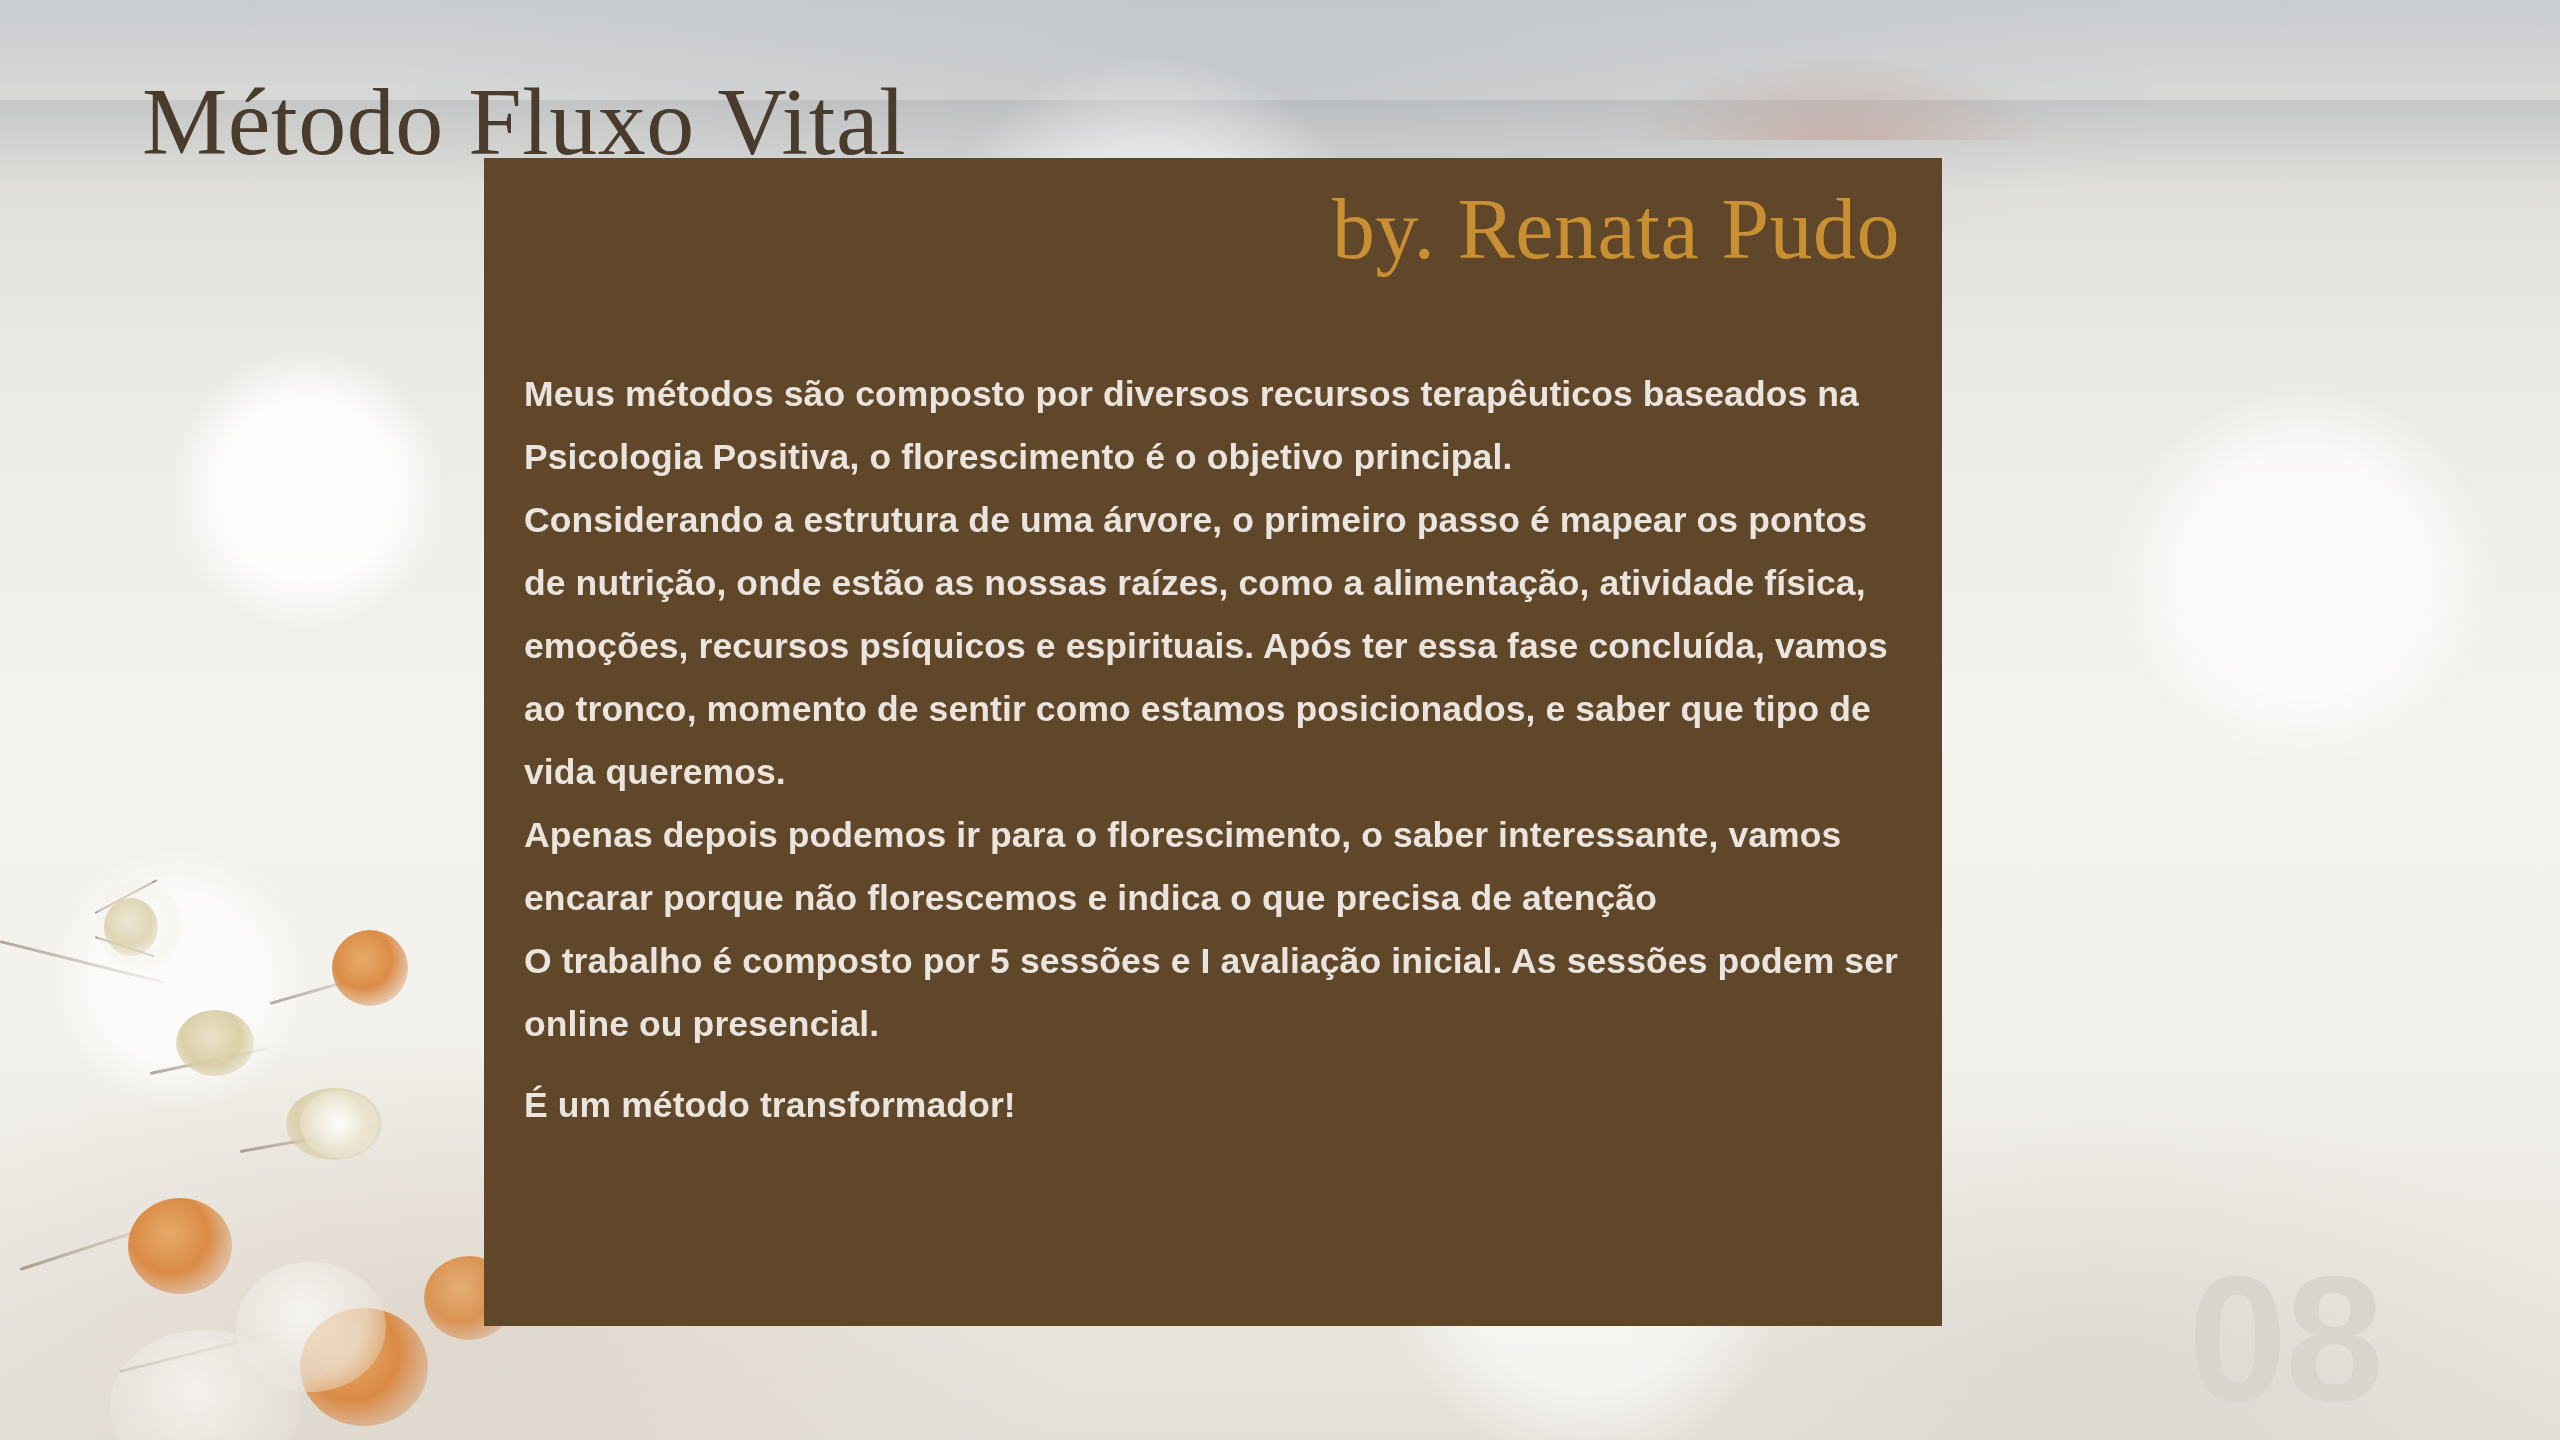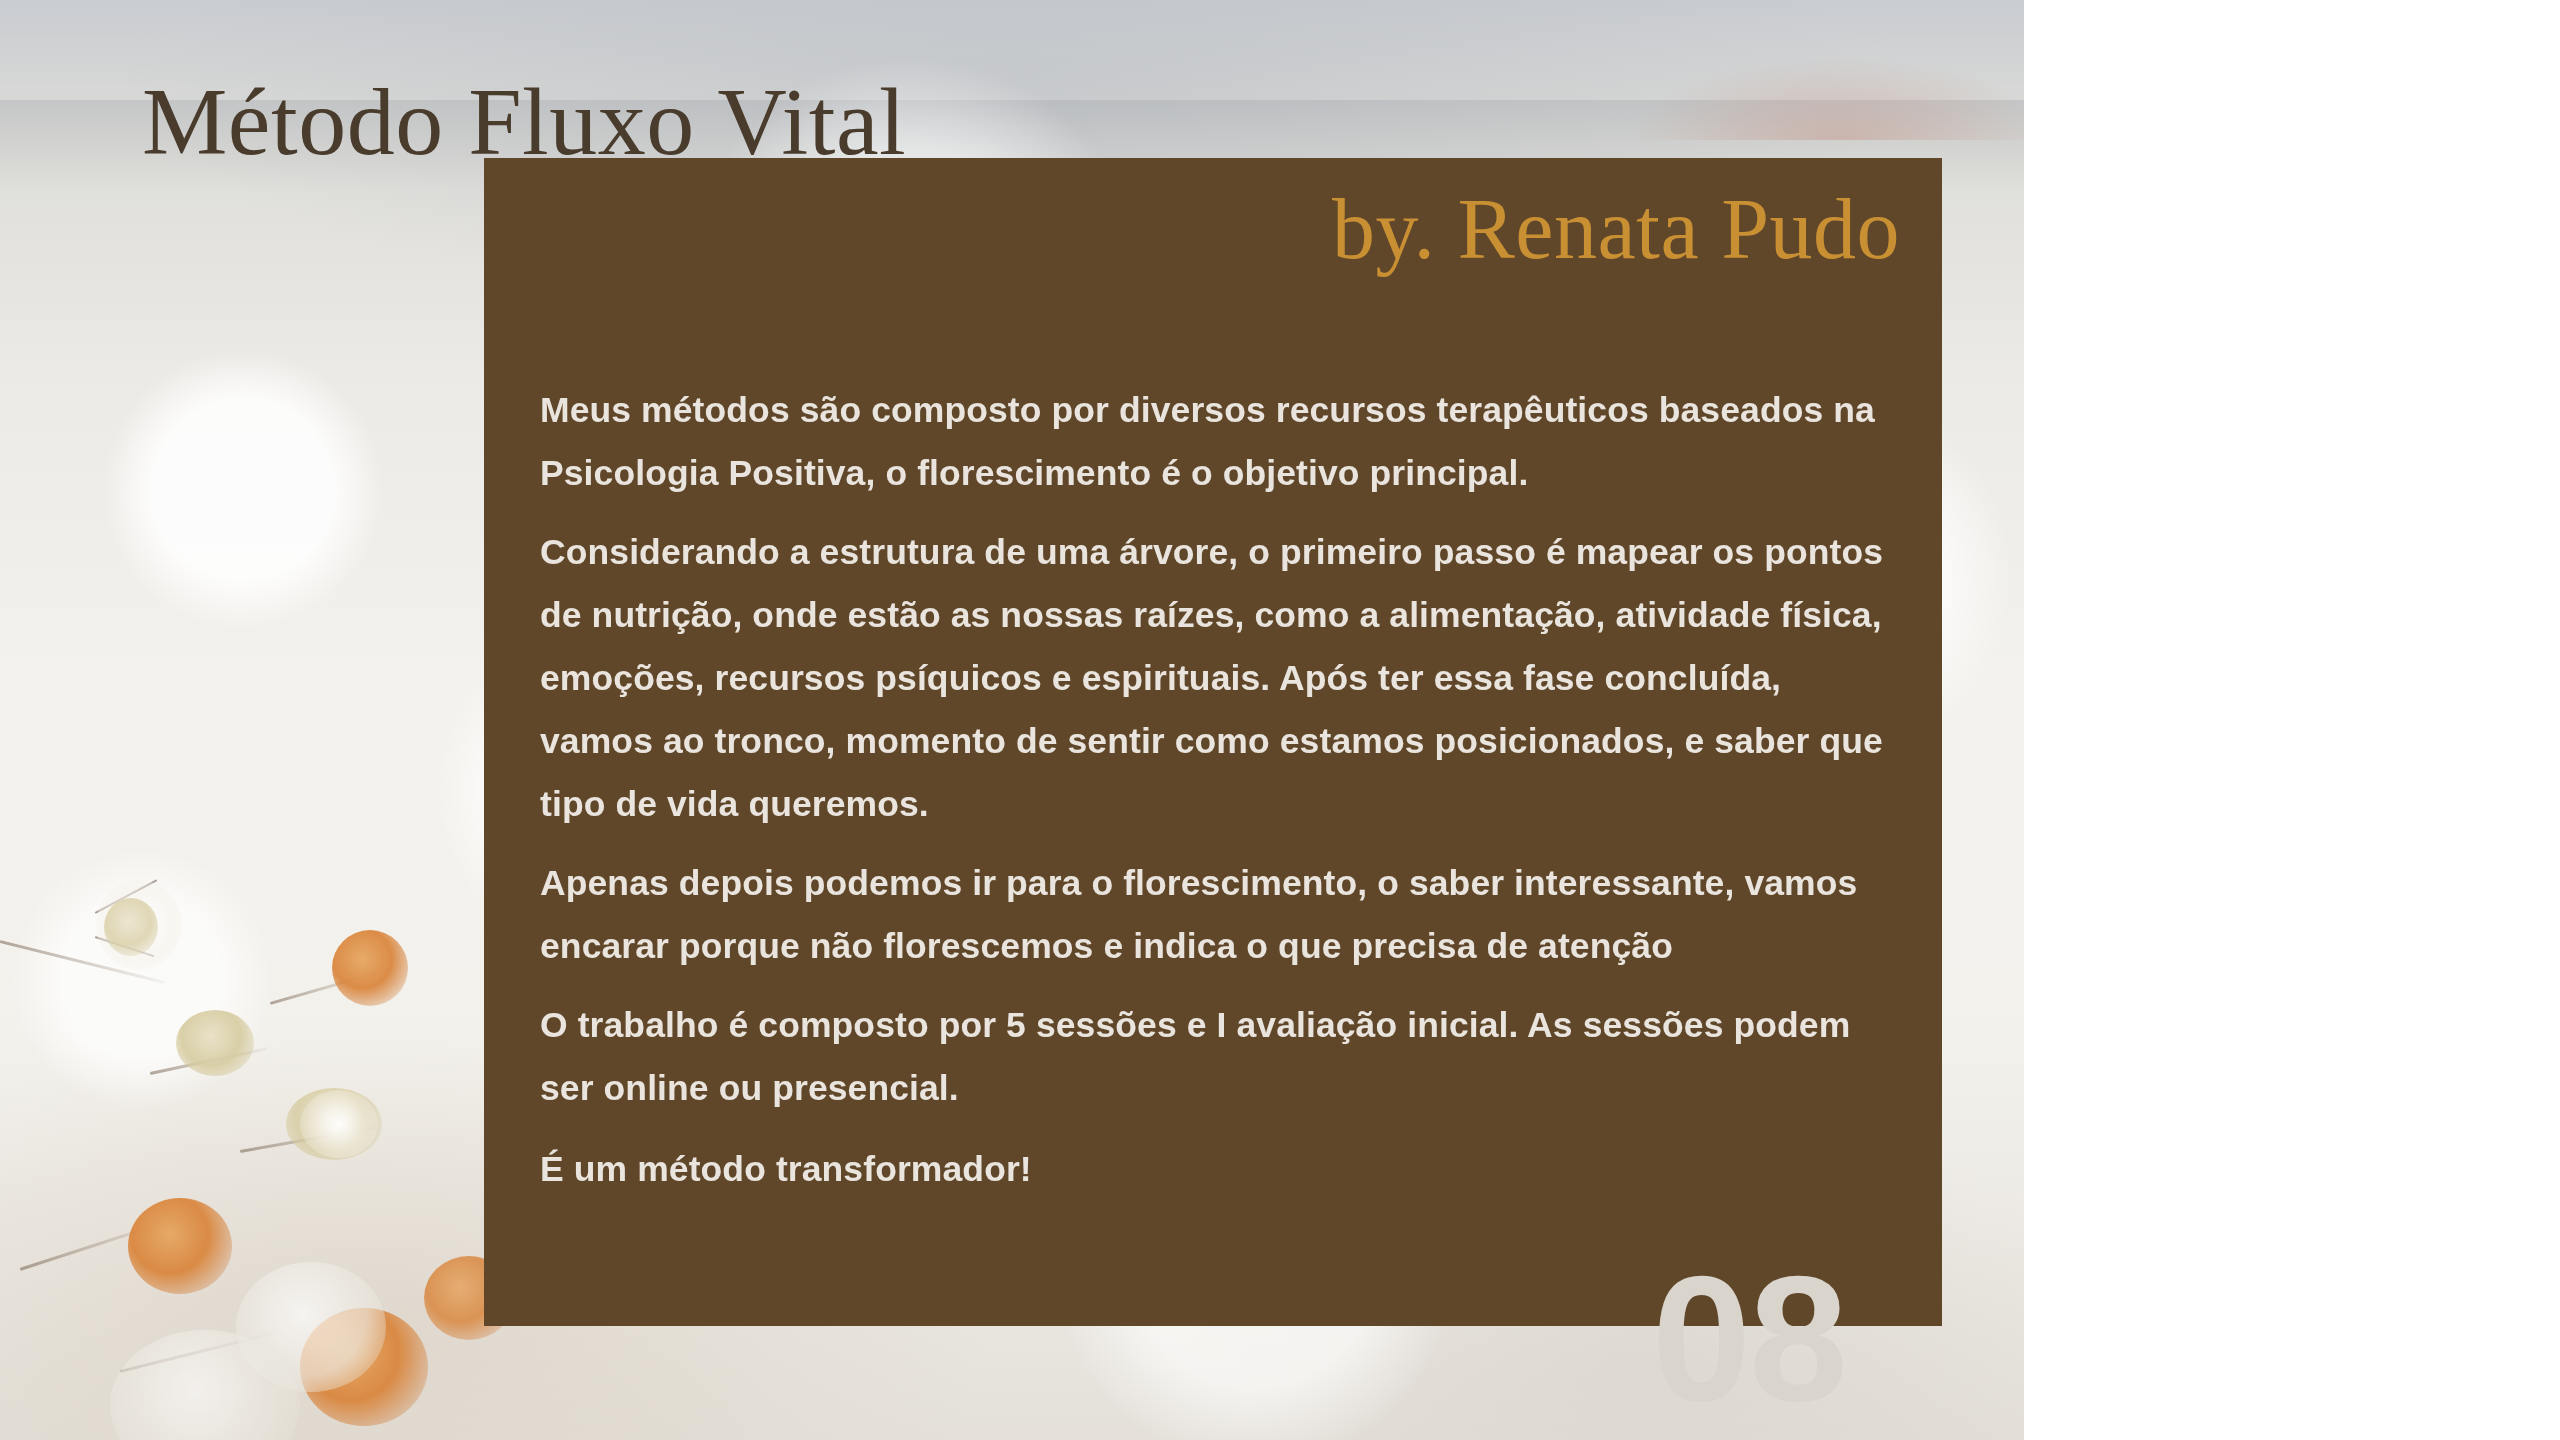--- a/index.html
+++ b/index.html
@@ -10,21 +10,21 @@
   }
   body {
     width: 2560px;
     height: 1440px;
     overflow: hidden;
     font-family: "Liberation Sans", sans-serif;
   }
 
   .slide {
     position: relative;
-    width: 2024px;
+    width: 2560px;
     height: 1440px;
     overflow: hidden;
     background: #efeeec;
   }
 
   
   .bg {
     position: absolute;
     inset: 0;
     background:
@@ -136,21 +136,21 @@
     top: 205px;
     width: 1385px;
     color: #e9e4dd;
     font-family: "Liberation Sans", sans-serif;
     font-weight: bold;
     font-size: 35.5px;
     line-height: 63px;
     letter-spacing: 0.1px;
   }
   .body-text p {
-    margin: 16px;
+    margin: 0;
   }
   .body-text p.closing {
     padding-right: 22px;
     margin-top: 18px;
   }
 
   
   .page-number {
     position: absolute;
     right: 178px;

